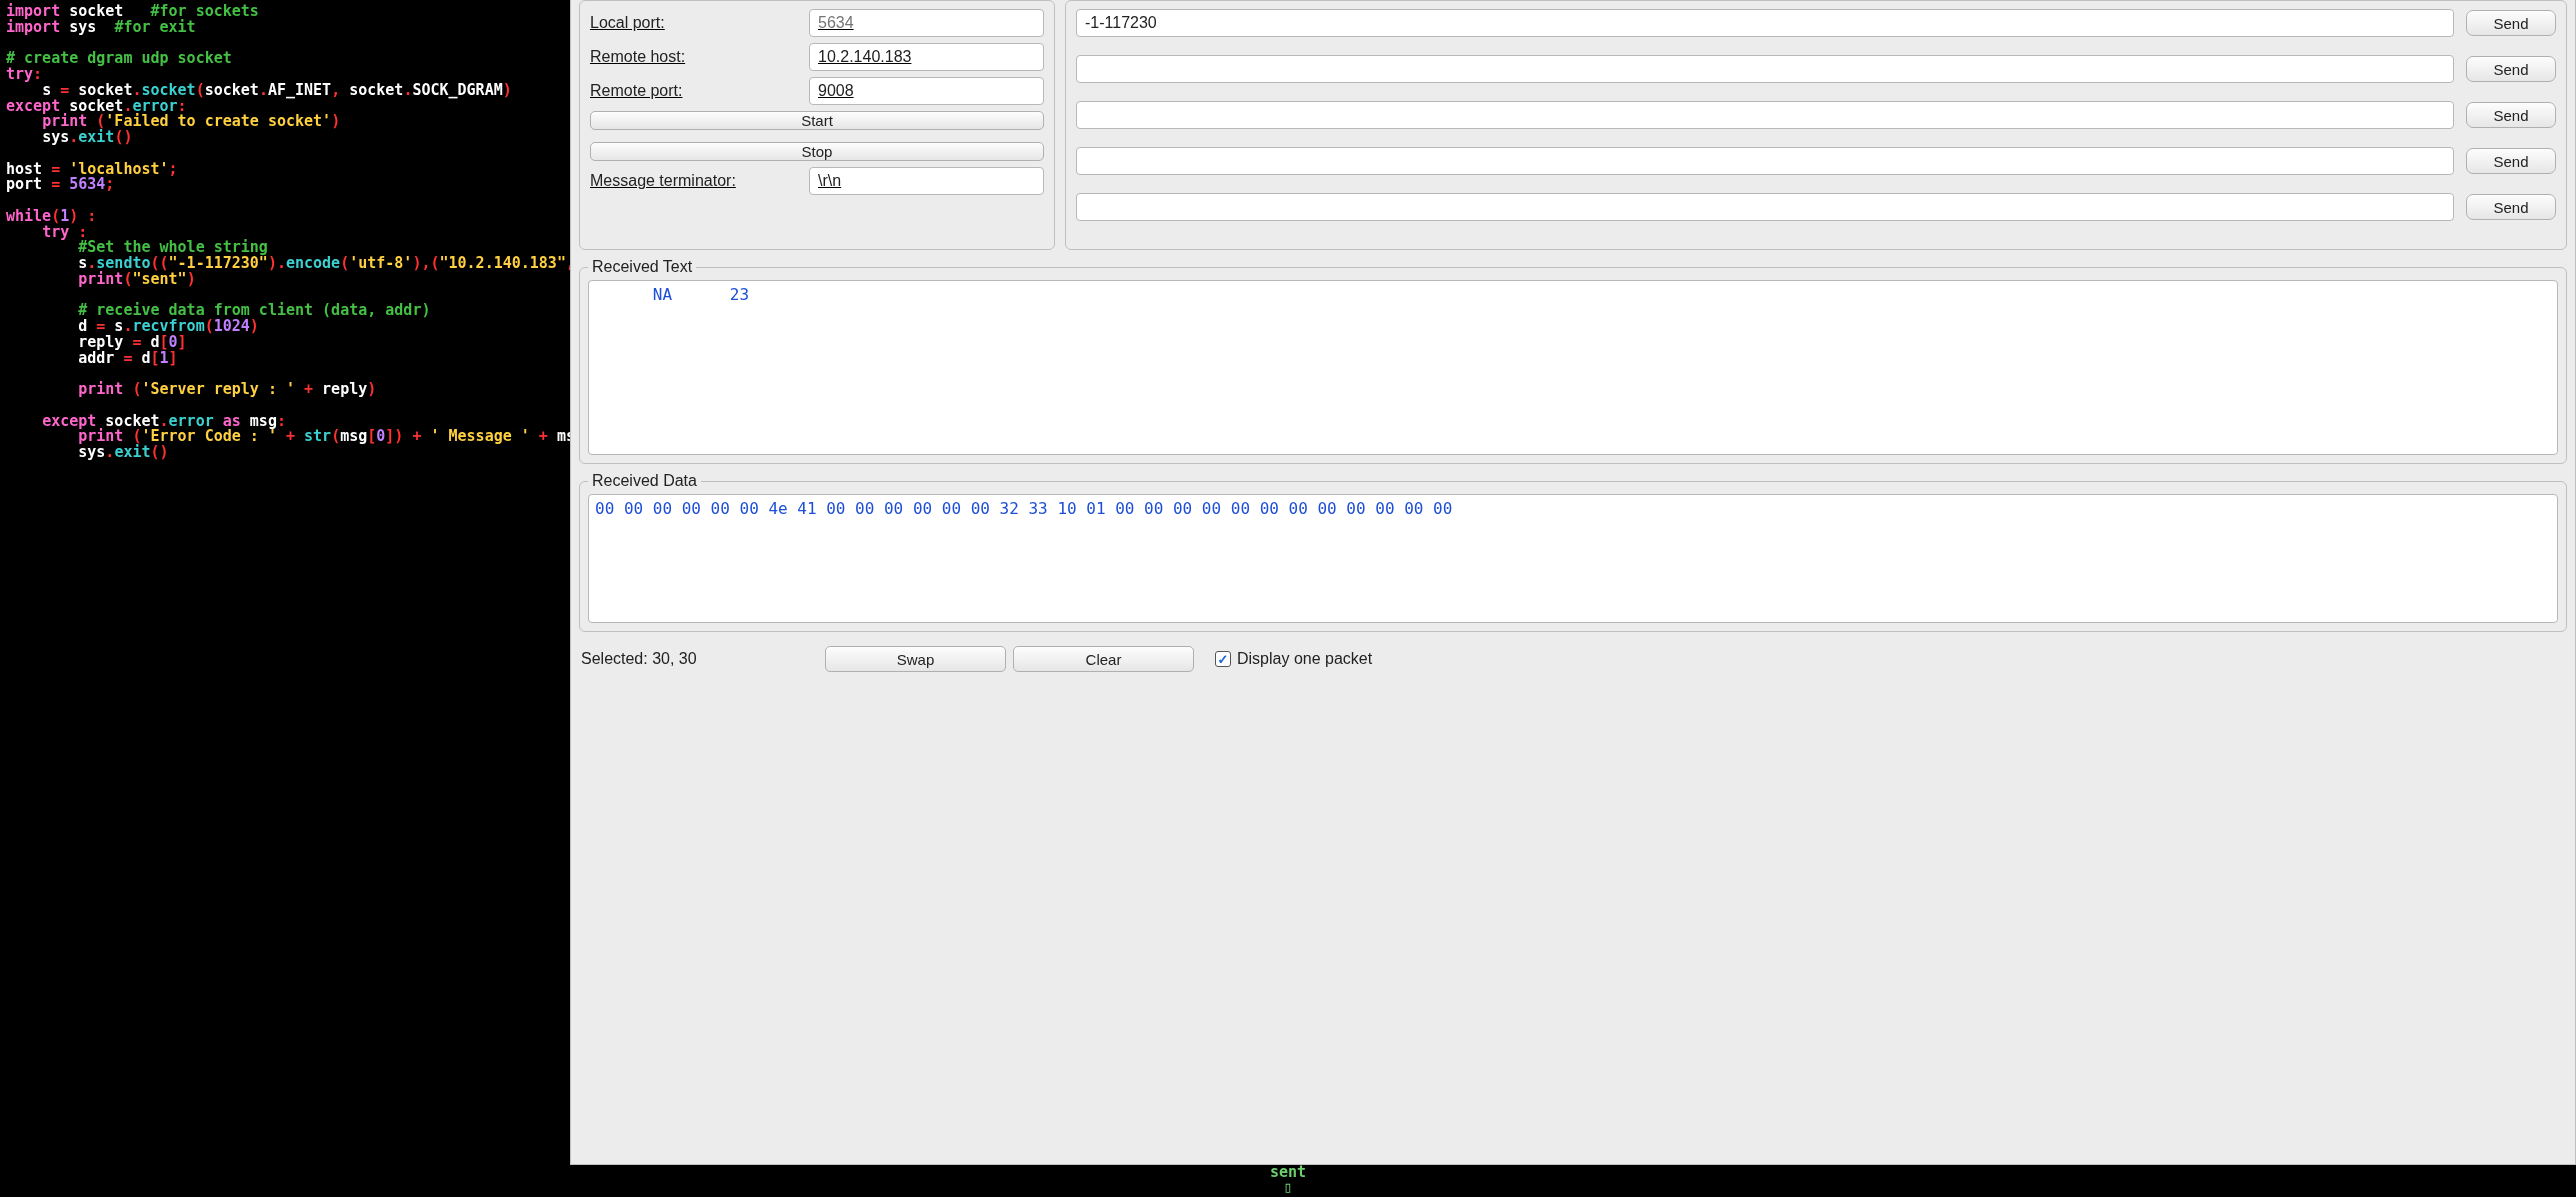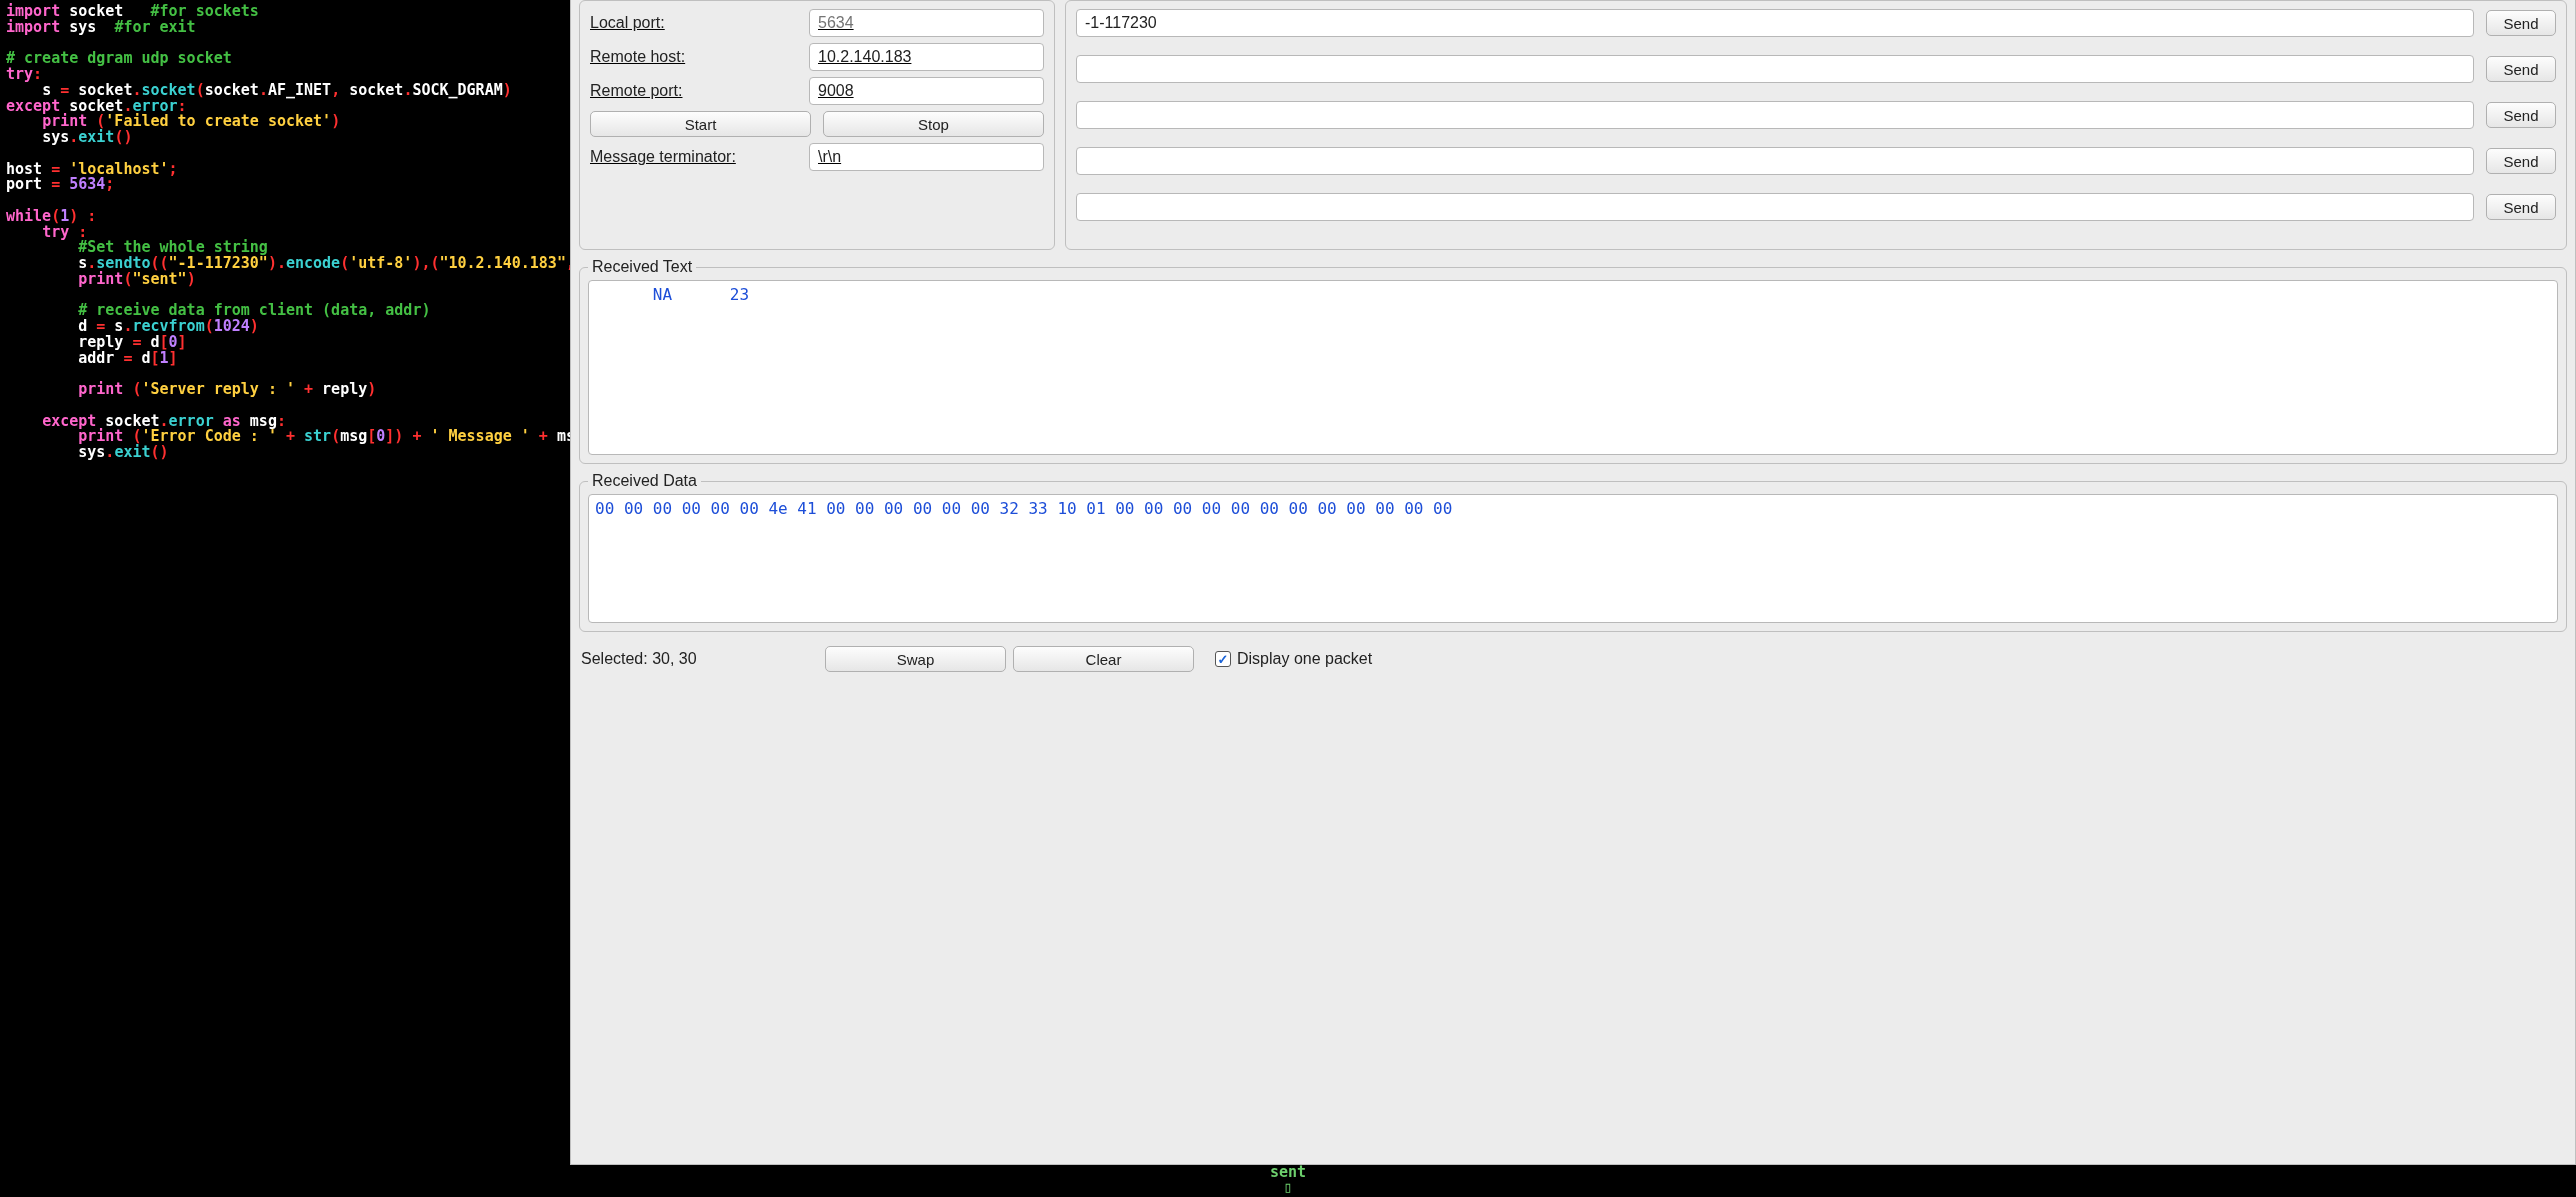--- a/index.html
+++ b/index.html
@@ -84,26 +84,26 @@
   .txt.placeholder { color: #888; }
   .btn {
     height: 26px;
     border: 1px solid #b0b0b0;
     border-radius: 5px;
     background: linear-gradient(#fdfdfd, #e6e6e6);
     font-size: 15px;
     color: #222;
     cursor: pointer;
   }
-  .cfg-btn-row { display: flex; gap: 12px; margin-bottom: 6px; }
+  .cfg-btn-row { display: flex; gap: 12px; margin-bottom: 6px; flex-direction: column; }
   .cfg-btn-row .btn { flex: 1; }
 
   .send-row { display:flex; gap:12px; margin-bottom:18px; align-items:center; }
   .send-row .txt { flex:1; }
-  .send-row .btn { width:70px; }
+  .send-row .btn { width:90px;border-radius:7px; }
 
   fieldset.recv {
     margin: 0 8px 8px 8px;
     border: 1px solid #bfbfbf;
     border-radius: 6px;
     padding: 4px 8px 8px 8px;
   }
   fieldset.recv legend {
     padding: 0 4px;
     font-size: 16px;

